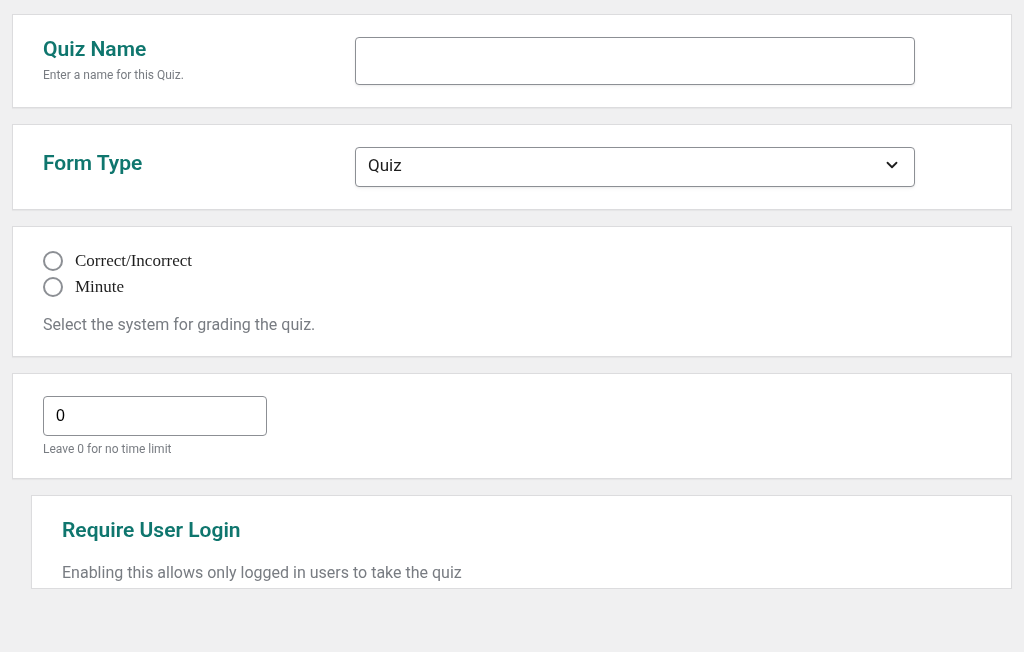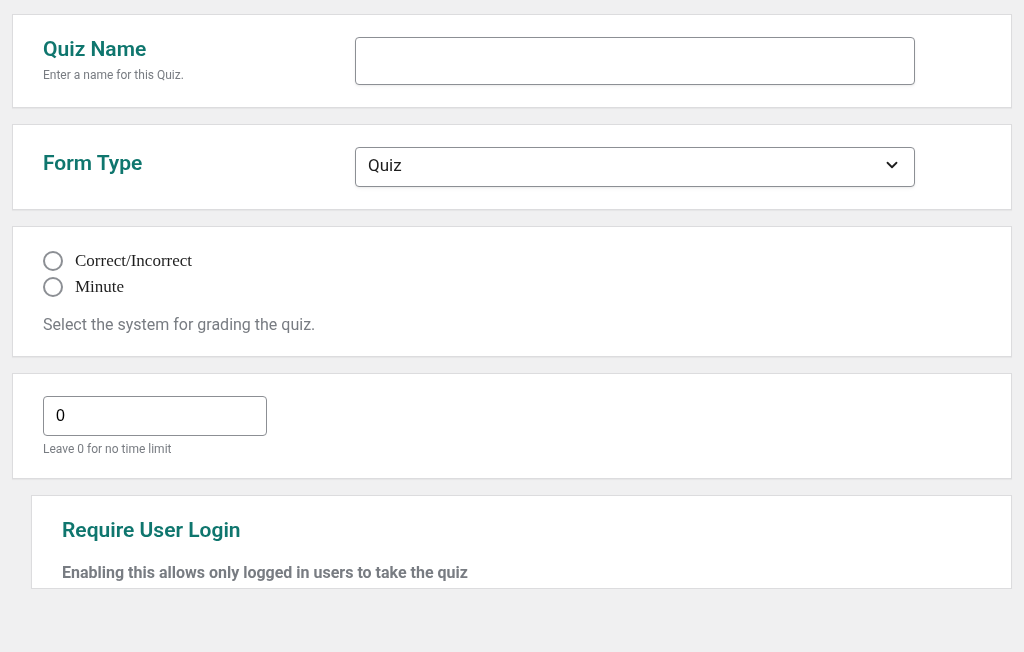--- a/index.html
+++ b/index.html
@@ -198,16 +198,16 @@
   <div class="panel" style="padding-bottom:6px; margin-bottom:0;margin-left:19px;">
     <div class="row">
       <div class="label-col">
         <div class="field-label">Require User Login</div>
       </div>
       <div class="input-col">
         <div class="radio-group">
         </div>
       </div>
     </div>
-    <div class="help-below" style="margin-top:14px;font-weight:bold;">Enabling this allows only logged in users to take the quiz</div>
+    <div class="help-below" style="margin-top:14px;">Enabling this allows only logged in users to take the quiz</div>
   </div>
 
 </div>
 
 </body></html>

